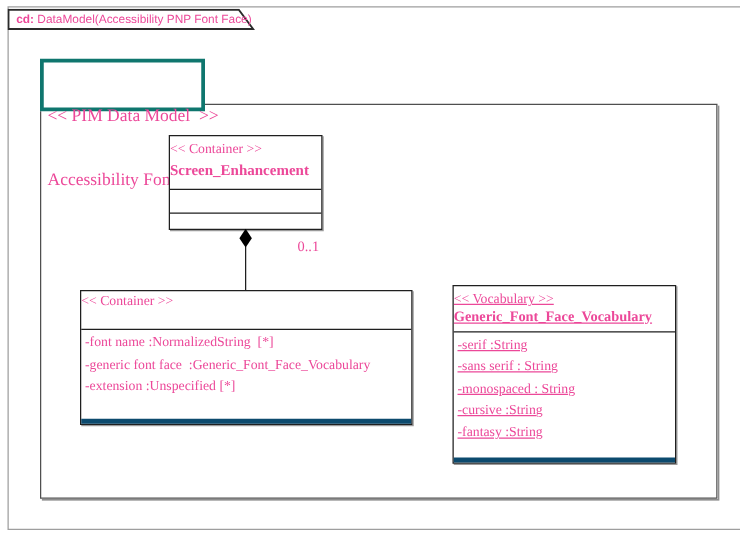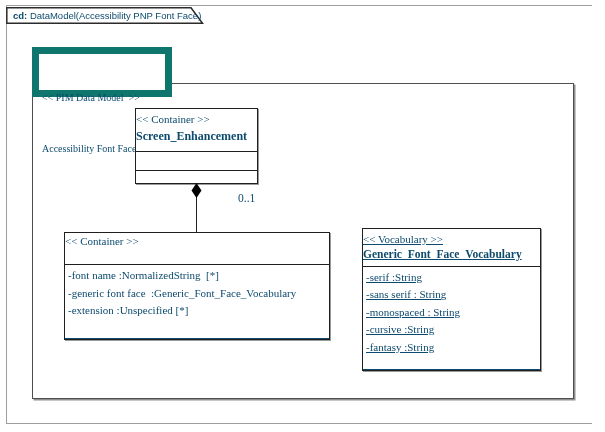--- a/index.html
+++ b/index.html
@@ -2,21 +2,21 @@
 <html><head>
 <meta charset="utf-8">
 <style>
   html, body { margin: 0; padding: 0; background: #ffffff; }
   .stage {
     position: relative;
     width: 592px;
     height: 432px;
     background: #ffffff;
     font-family: "Liberation Serif", serif;
-    color: #0c4a6e;
+    color: #ec4899;
     overflow: hidden;
   }
 
   
   .outer-border {
     position: absolute;
     left: 6px; top: 5px;
     width: 590px; height: 417px;
     border: 1px solid #9e9e9e;
   }
@@ -45,24 +45,24 @@
     width: 540px; height: 314px;
     border: 1px solid #4f4f4f;
     box-shadow: 1.5px 1.5px 0 #8f8f8f;
   }
 
   
   .frame-label {
     position: absolute;
     left: 32px; top: 47px;
     width: 121px; height: 35px;
-    border: 7px solid #0f766e;
+    border: 3px solid #0f766e;
     background: #ffffff;
     padding: 1px 2px 0 3px;
-    font-size: 10px;
+    font-size: 14px;
     line-height: 17px;
     white-space: pre;
   }
 
   
   .cls {
     position: absolute;
     background: #ffffff;
     border: 1px solid #1f1f1f;
     box-shadow: 1px 1px 0 #9a9a9a;
@@ -71,21 +71,21 @@
     box-sizing: border-box;
   }
   .cls-header {
     text-align: left;
     border-bottom: 1px solid #1f1f1f;
     overflow: hidden;
   }
   .stereo { font-size: 11px; white-space: pre; }
   .cname  { font-size: 12px; font-weight: bold; white-space: nowrap; }
   .attrs  {
-    border-bottom: 1px solid #0c4a6e;
+    border-bottom: 4px solid #0c4a6e;
     padding: 2px 0 16px 3px;
     overflow: hidden;
   }
   .attr   { font-size: 11px; line-height: 17.5px; white-space: pre; }
   .empty-compart { border-bottom: 1px solid #1f1f1f; }
   .ops    { flex: 1; }
 
   
   .conn-line {
     position: absolute;

